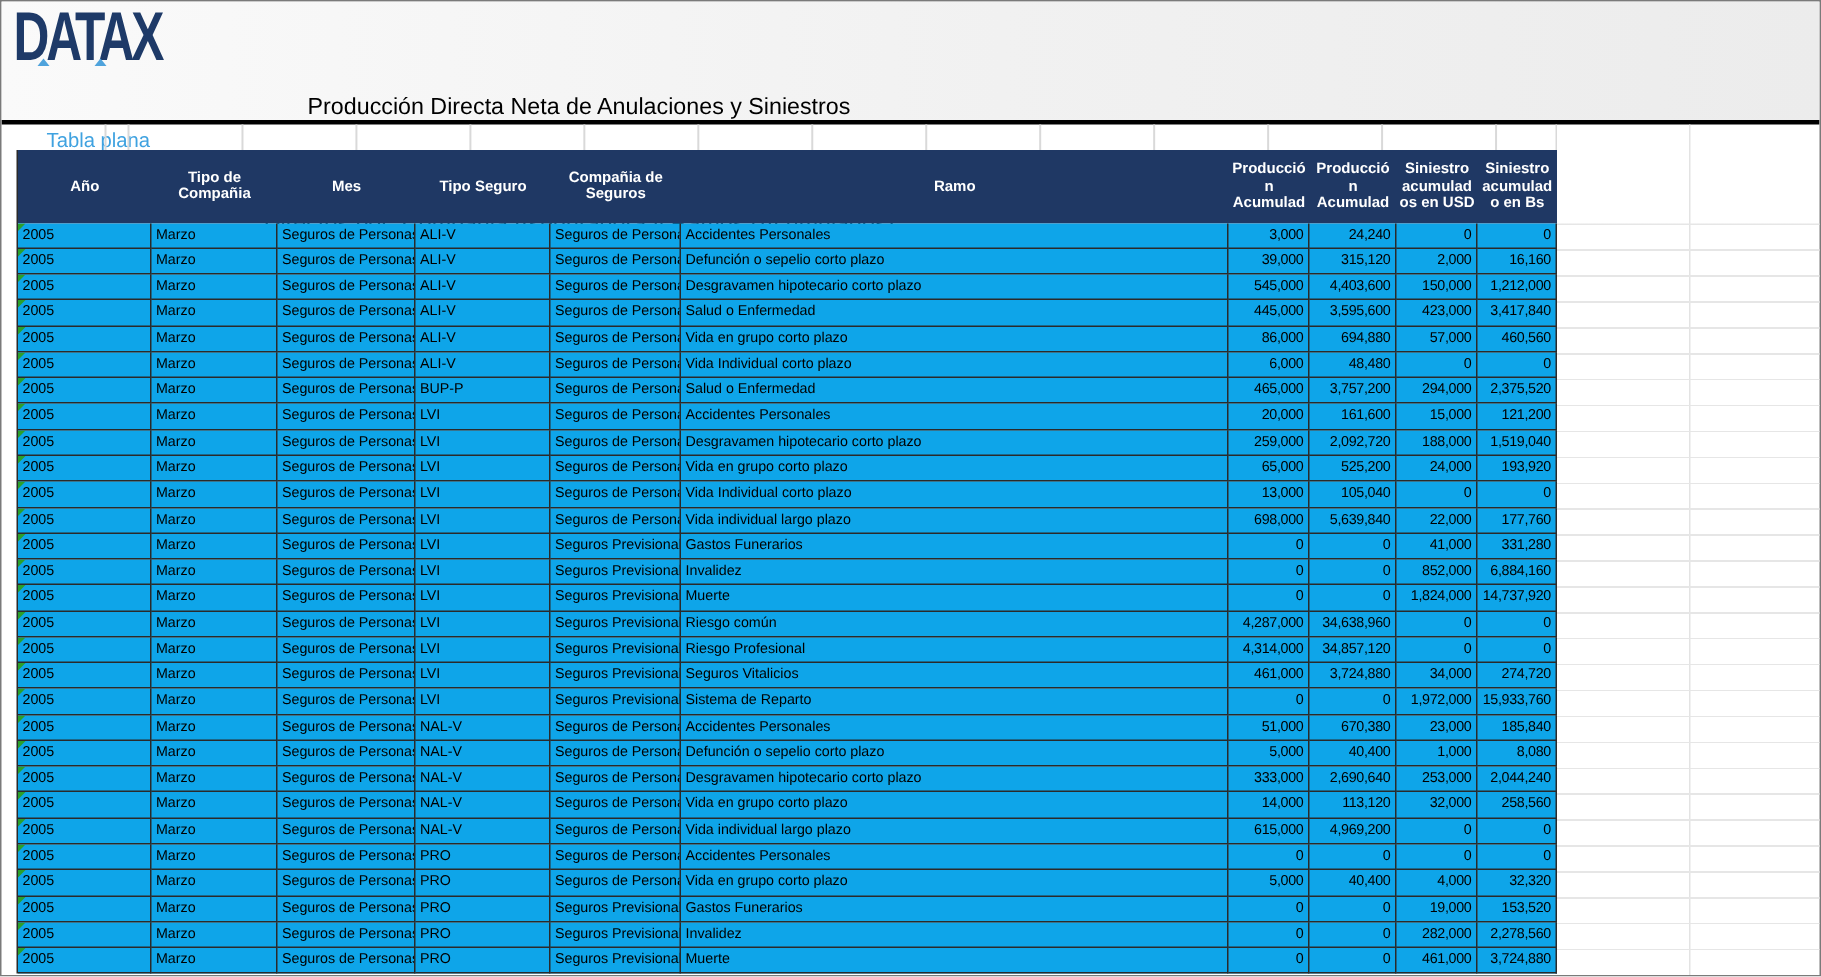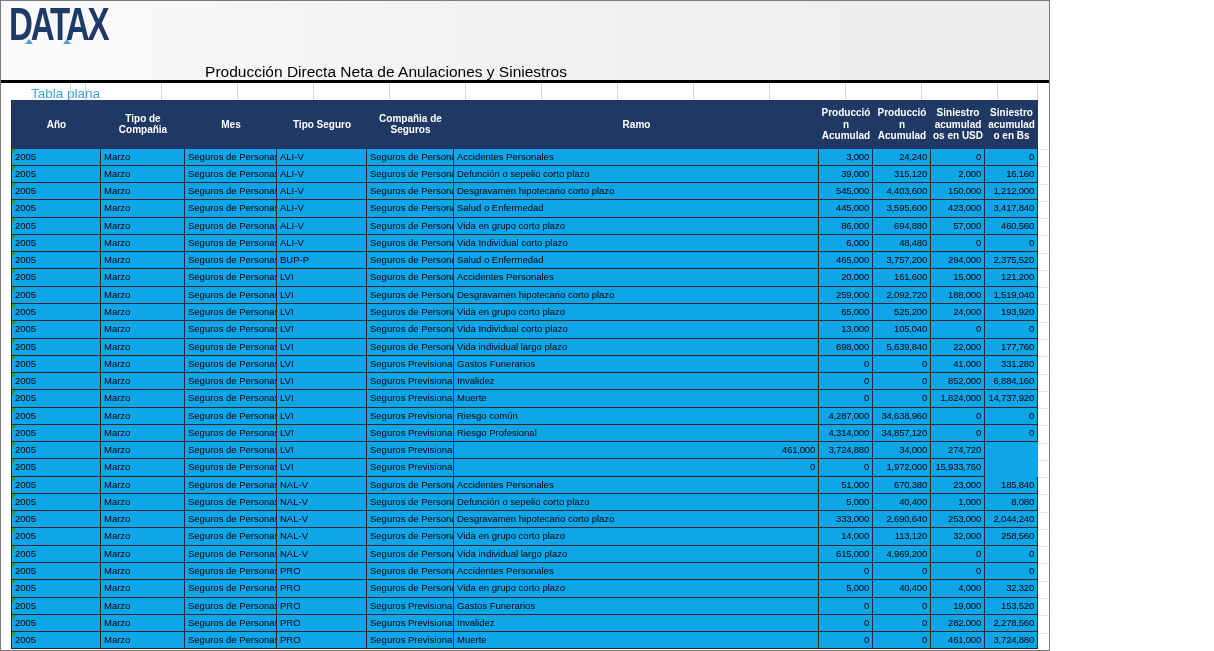--- a/index.html
+++ b/index.html
@@ -1,17 +1,17 @@
 <!DOCTYPE html>
 <html><head>
 <meta charset="utf-8">
 <style>
   html,body{margin:0;padding:0;background:#fff;}
   .screen{
-    position:relative;width:1050px;height:651px;box-sizing:border-box;
+    position:relative;width:1214px;height:651px;box-sizing:border-box;
     border:1px solid #7a7a7a;overflow:hidden;background:#ffffff;
     font-family:"Liberation Sans", sans-serif;
   }
   
   .topband{
     position:absolute;left:0;top:0;width:100%;height:79px;
     background:linear-gradient(to right,#fafafa 0%,#f1f1f1 55%,#ececec 100%);
     border-bottom:3px solid #000;
   }
   .brand{
@@ -314,31 +314,33 @@
           <div class="cell num">34,857,120</div>
           <div class="cell num">0</div>
           <div class="cell num">0</div>
         </div>
         <div class="trow">
           <div class="cell txt"><span class="tri"></span>2005</div>
           <div class="cell txt">Marzo</div>
           <div class="cell txt">Seguros de Personas</div>
           <div class="cell txt">LVI</div>
           <div class="cell txt">Seguros Previsionales</div>
+          <div class="cell txt">Seguros Vitalicios</div>
           <div class="cell num">461,000</div>
           <div class="cell num">3,724,880</div>
           <div class="cell num">34,000</div>
           <div class="cell num">274,720</div>
         </div>
         <div class="trow">
           <div class="cell txt"><span class="tri"></span>2005</div>
           <div class="cell txt">Marzo</div>
           <div class="cell txt">Seguros de Personas</div>
           <div class="cell txt">LVI</div>
           <div class="cell txt">Seguros Previsionales</div>
+          <div class="cell txt">Sistema de Reparto</div>
           <div class="cell num">0</div>
           <div class="cell num">0</div>
           <div class="cell num">1,972,000</div>
           <div class="cell num">15,933,760</div>
         </div>
         <div class="trow">
           <div class="cell txt"><span class="tri"></span>2005</div>
           <div class="cell txt">Marzo</div>
           <div class="cell txt">Seguros de Personas</div>
           <div class="cell txt">NAL-V</div>

